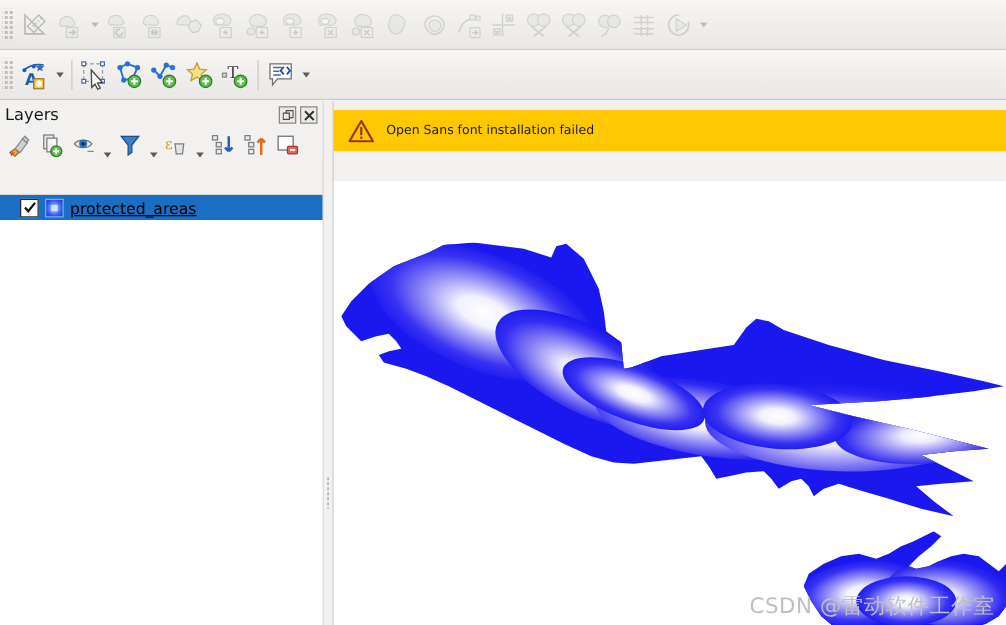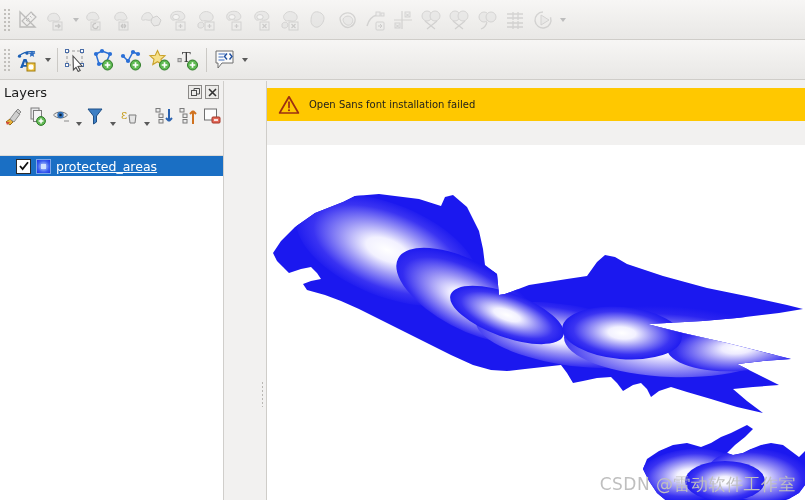--- a/index.html
+++ b/index.html
@@ -35,21 +35,21 @@
     width:11px;height:28px;flex:none;display:flex;align-items:center;justify-content:center;
   }
   .arrow i{
     display:block;width:0;height:0;border-left:3.5px solid transparent;
     border-right:3.5px solid transparent;border-top:4px solid #5a5a5a;
   }
   .arrow.dis i{border-top-color:#bdbdbd;}
 
   
   #dock{
-    position:absolute;left:0;top:81px;width:224px;bottom:0;
+    position:absolute;left:0;top:81px;width:259px;bottom:0;
     background:#f2f1f0;border-right:1px solid #d0cecb;box-sizing:border-box;
   }
   #dock-title{
     position:relative;height:22px;display:flex;align-items:center;
     padding-left:4px;background:#f2f1f0;
   }
   #dock-title .t{font-size:13px;color:#1a1a1a;}
   .dockbtns{position:absolute;right:4px;top:4px;display:flex;gap:3px;}
   .dockbtn{width:12px;height:12px;border:1px solid #8b8987;background:#ecebe9;
     display:flex;align-items:center;justify-content:center;}
@@ -73,21 +73,21 @@
     width:13px;height:13px;background:#fff;border:1px solid #2b2b2b;
     display:flex;align-items:center;justify-content:center;flex:none;
   }
   .lswatch{
     width:13px;height:13px;flex:none;border:1px solid #7da7e8;
     background:radial-gradient(circle at 50% 50%,#cfe0ff 0%,#3a5ef0 62%,#1f2fe0 100%);
     display:flex;align-items:center;justify-content:center;
   }
   .lswatch i{width:5px;height:5px;background:#cfe0ff;display:block;}
   .lname{
-    color:#ffffff;font-size:12.5px;text-decoration:underline;white-space:nowrap;
+    color:#000000;font-size:12.5px;text-decoration:underline;white-space:nowrap;
   }
 
   
   #splitter{
     position:absolute;left:259px;top:81px;width:7px;bottom:0;background:#f2f1f0;
     border-right:1px solid #cfcdc9;
   }
   #splitter .grip{
     position:absolute;left:2px;top:300px;width:3px;height:26px;
     background-image:radial-gradient(#b9b7b3 40%,transparent 41%);

